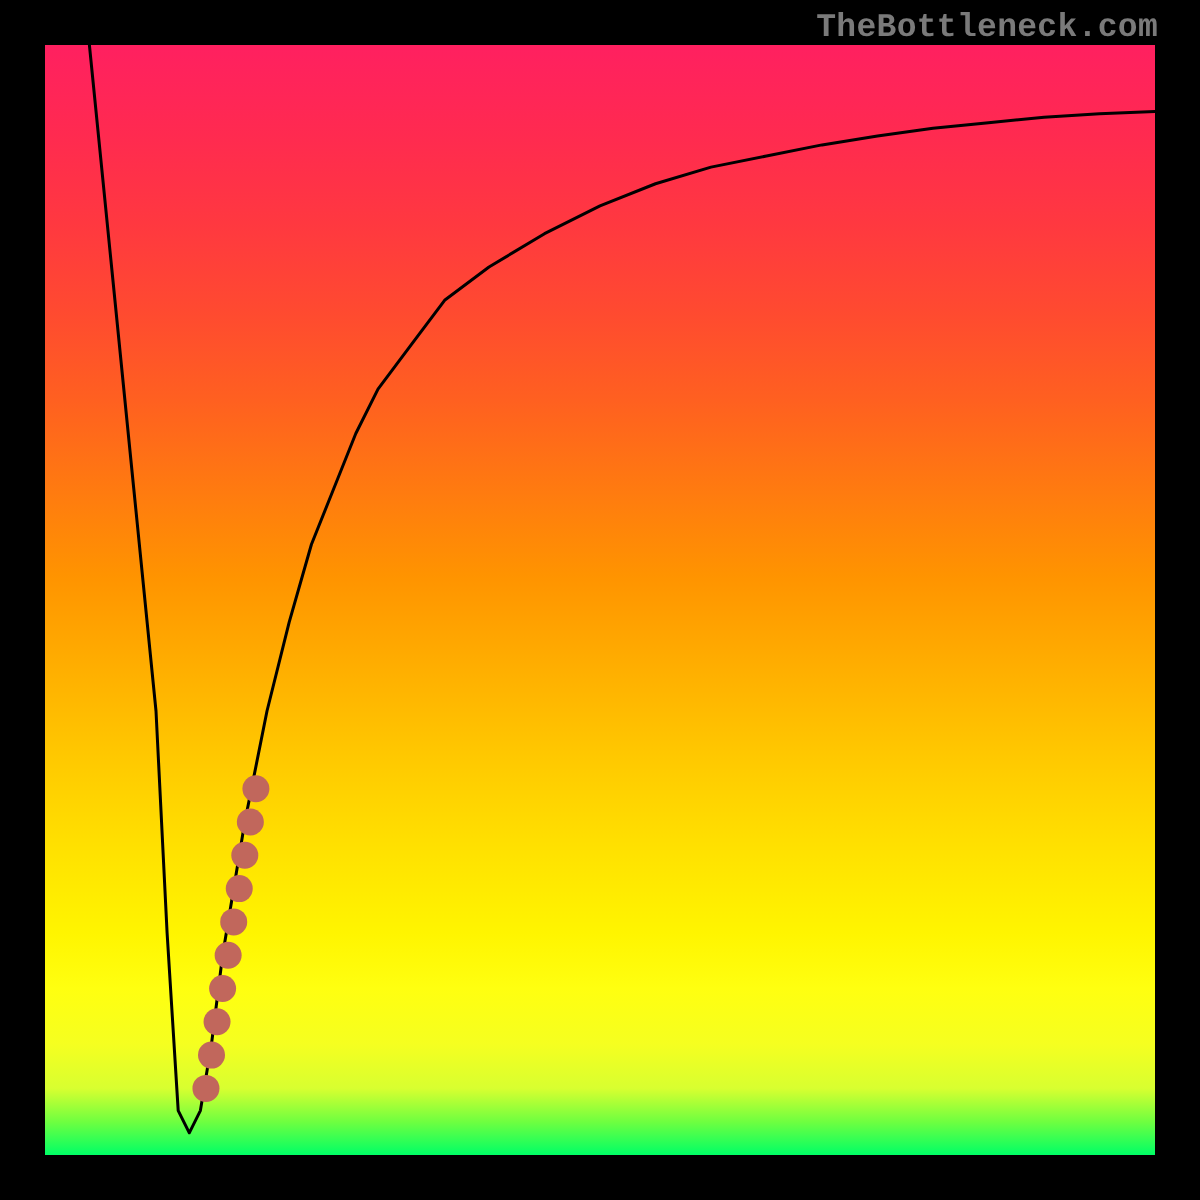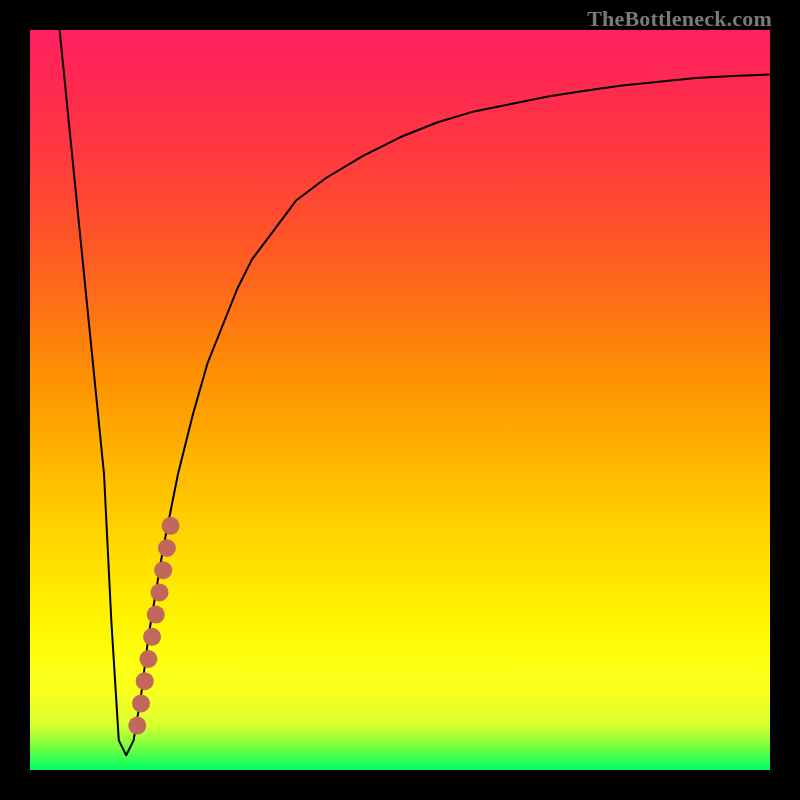--- a/index.html
+++ b/index.html
@@ -33,21 +33,21 @@
       #ff4a30 76%,
       #ff3840 84%,
       #ff2a50 92%,
       #ff2060 100%
     );
   }
   .watermark {
     position: absolute;
     top: 6px;
     right: 28px;
-    font-family: Liberation Serif, serif;
+    font-family: Liberation Mono, monospace;
     font-size: 22px;
     font-weight: 600;
     color: #7a7a7a;
     letter-spacing: 0.2px;
   }
   svg.curve {
     position: absolute;
     left: 0;
     top: 0;
     width: 740px;

